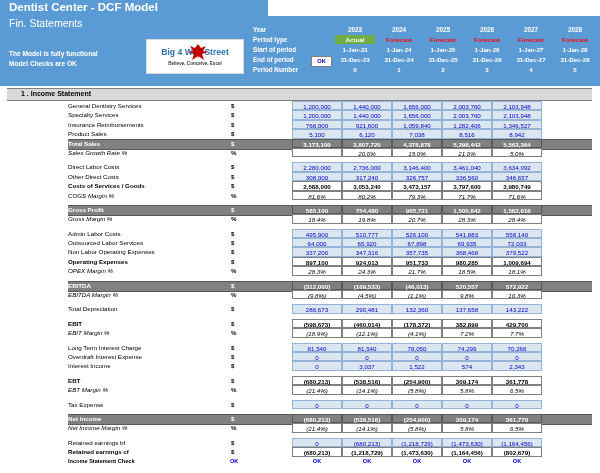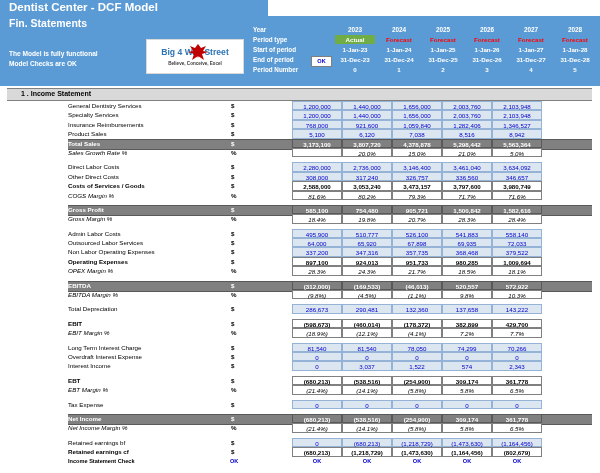--- a/index.html
+++ b/index.html
@@ -21,21 +21,21 @@
   .titlebar .t{
     position:absolute;left:9px;top:1px;
     font-size:11.5px;font-weight:bold;color:#ffffff;letter-spacing:0px;
   }
   .bluehdr{
     position:absolute;left:0;top:16px;width:600px;height:70px;
     background:#5b9bd5;
   }
   .subtitle{
     position:absolute;left:9px;top:17px;
-    font-size:10.5px;font-weight:bold;color:#ffffff;
+    font-size:10.5px;font-weight:normal;color:#ffffff;
   }
   .note1{position:absolute;left:9px;top:50px;font-size:6.6px;font-weight:bold;color:#ffffff;}
   .note2{position:absolute;left:9px;top:60px;font-size:6.6px;font-weight:bold;color:#ffffff;}
 
   
   .logo{
     position:absolute;left:146px;top:39px;width:96px;height:33px;
     background:#ffffff;border:1px solid #d8d8d8;overflow:hidden;
   }
   .logo .lt{

